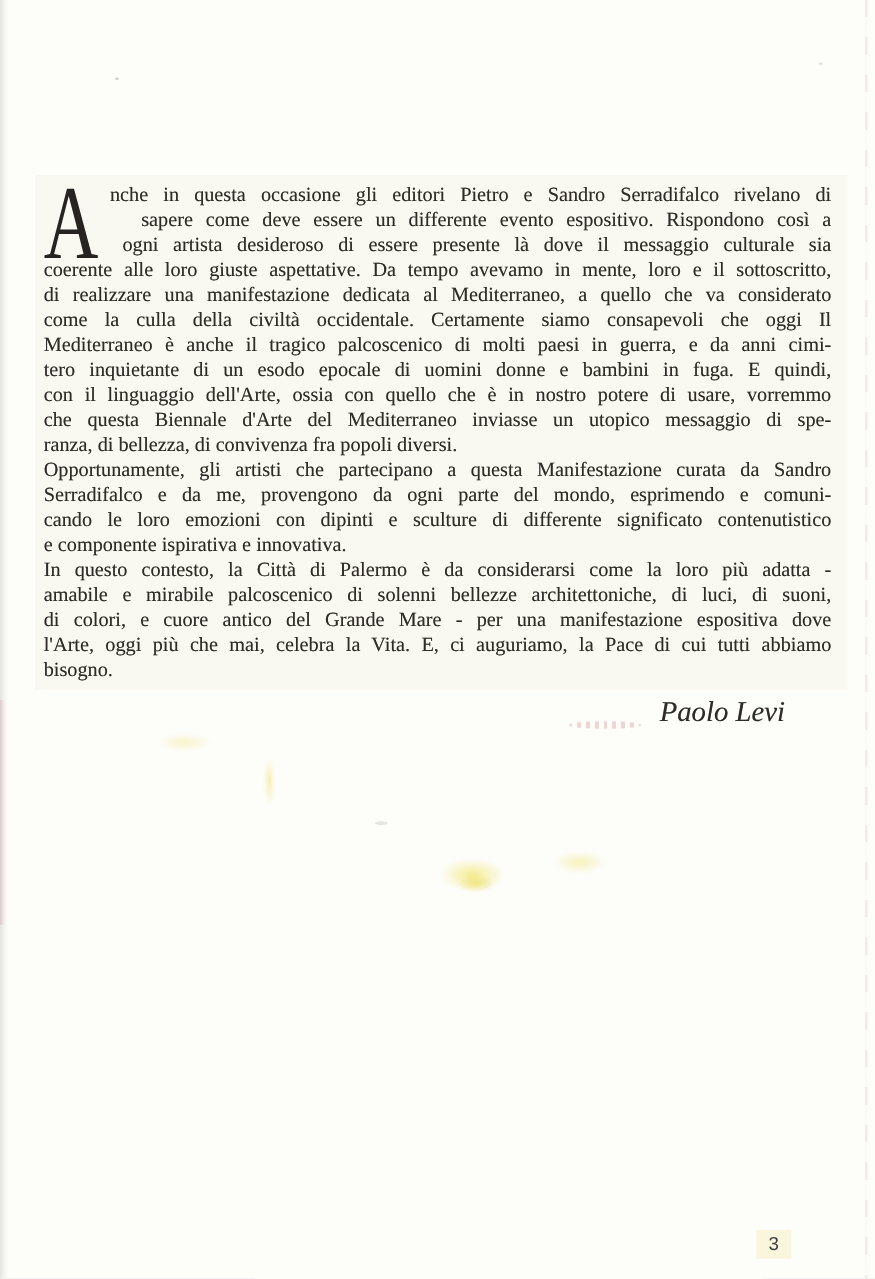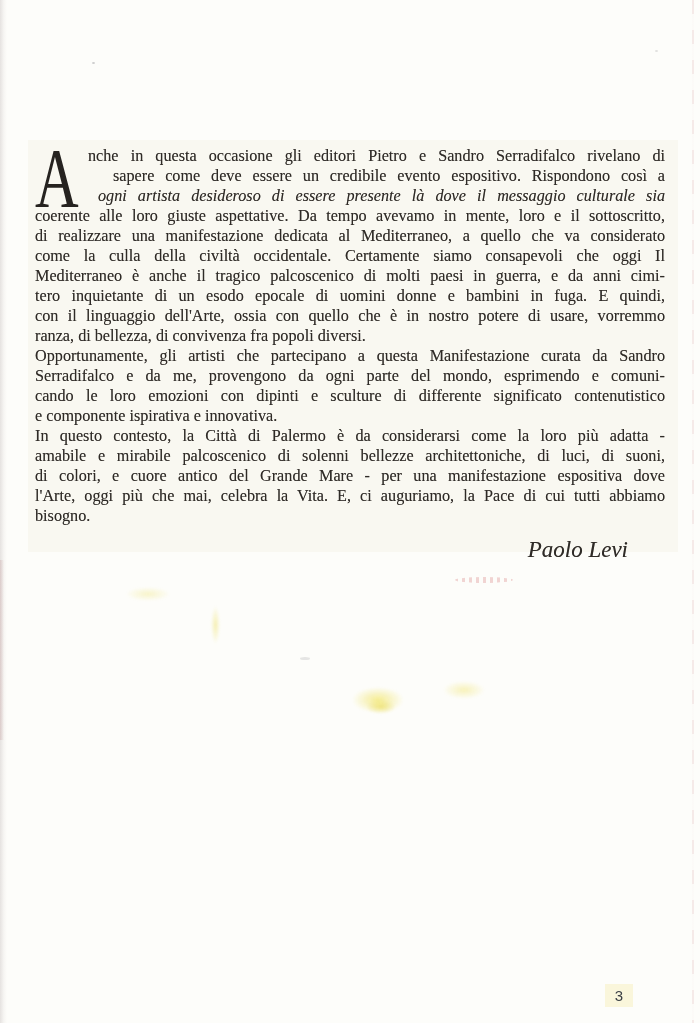--- a/index.html
+++ b/index.html
@@ -59,21 +59,21 @@
     color: #2f2b27;
     font-size: 16.2px;
     line-height: 20px;
     text-shadow: 0 0 0.5px rgba(47,43,39,0.45);
   }
   .paragraph { position: relative; }
   .line { text-align: justify; text-align-last: justify; }
   .line.last { text-align: left; text-align-last: left; }
   .line.dc0 { padding-left: 53px; }
   .line.dc1 { padding-left: 78px; }
-  .line.dc2 { padding-left: 63px; font-style: italic; }
+  .line.dc2 { padding-left: 63px; }
   .drop-cap {
     position: absolute; left: 0; top: -9px;
     font-size: 84px; line-height: 1;
     transform: scaleX(0.72); transform-origin: left top;
     color: #262320;
     text-shadow: none;
   }
   .signature {
     margin-top: 14px;
     padding-right: 37px;
@@ -111,28 +111,29 @@
   <div class="stain stain-red"></div>
   <div class="speck speck1"></div>
   <div class="speck speck2"></div>
   <div class="speck speck3"></div>
 
   <div class="text-block">
 
     <div class="paragraph">
         <span class="drop-cap">A</span>
         <div class="line dc0">nche in questa occasione gli editori Pietro e Sandro Serradifalco rivelano di</div>
-        <div class="line dc1">sapere come deve essere un credibile evento espositivo. Rispondono così a</div>
+        <div class="line dc1">sapere come deve essere un differente evento espositivo. Rispondono così a</div>
         <div class="line dc2">ogni artista desideroso di essere presente là dove il messaggio culturale sia</div>
         <div class="line">coerente alle loro giuste aspettative. Da tempo avevamo in mente, loro e il sottoscritto,</div>
         <div class="line">di realizzare una manifestazione dedicata al Mediterraneo, a quello che va considerato</div>
         <div class="line">come la culla della civiltà occidentale. Certamente siamo consapevoli che oggi Il</div>
         <div class="line">Mediterraneo è anche il tragico palcoscenico di molti paesi in guerra, e da anni cimi-</div>
         <div class="line">tero inquietante di un esodo epocale di uomini donne e bambini in fuga. E quindi,</div>
         <div class="line">con il linguaggio dell'Arte, ossia con quello che è in nostro potere di usare, vorremmo</div>
+        <div class="line">che questa Biennale d'Arte del Mediterraneo inviasse un utopico messaggio di spe-</div>
         <div class="line last">ranza, di bellezza, di convivenza fra popoli diversi.</div>
       </div>
       <div class="paragraph">
         <div class="line">Opportunamente, gli artisti che partecipano a questa Manifestazione curata da Sandro</div>
         <div class="line">Serradifalco e da me, provengono da ogni parte del mondo, esprimendo e comuni-</div>
         <div class="line">cando le loro emozioni con dipinti e sculture di differente significato contenutistico</div>
         <div class="line last">e componente ispirativa e innovativa.</div>
       </div>
       <div class="paragraph">
         <div class="line">In questo contesto, la Città di Palermo è da considerarsi come la loro più adatta -</div>

